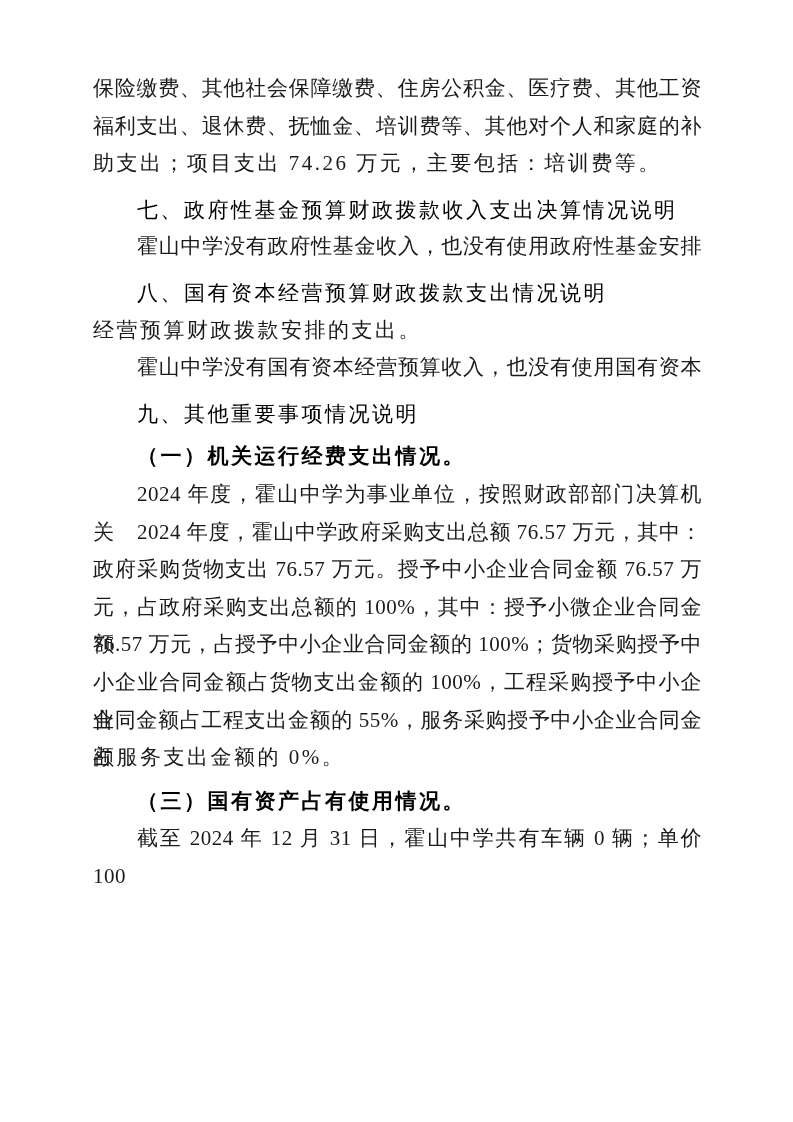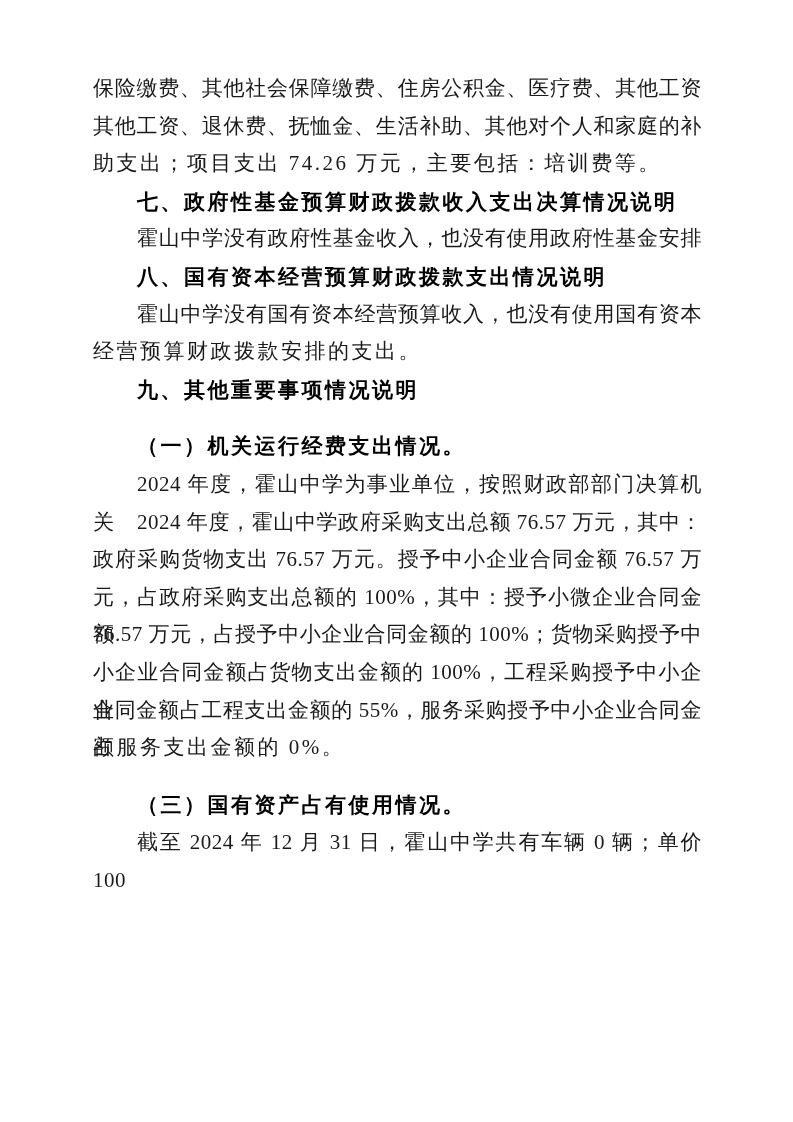--- a/index.html
+++ b/index.html
@@ -33,55 +33,55 @@
   .line.fill {
     letter-spacing: 0.5px;
     text-align: justify;
     text-align-last: justify;
   }
   .line.indent2 {
     text-indent: 44px;
   }
   .line.h1 {
     font-family: "Liberation Sans", sans-serif;
-    font-weight: 700;
-    margin-top: 0;
+    font-weight: 400;
+    margin-top: 8px;
     color: #000000;
   }
   .line.h2 {
     font-family: "Liberation Serif", serif;
     font-weight: 700;
-    margin-top: 20px;
+    margin-top: 6px;
     color: #000000;
   }
   .page-number {
     position: absolute;
     left: 638px;
     top: 990px;
     width: 56px;
     text-align: center;
     font-size: 22px;
     font-family: "Liberation Serif", serif;
     color: #1a1a1a;
     letter-spacing: 0;
   }
 </style>
 </head>
 <body>
 
 <div class="page">
   <div class="textblock" id="textblock">
       <div class="line body fill">保险缴费、其他社会保障缴费、住房公积金、医疗费、其他工资</div>
-      <div class="line body fill">其他工资、退休费、抚恤金、生活补助、其他对个人和家庭的补</div>
+      <div class="line body fill">福利支出、退休费、抚恤金、培训费等、其他对个人和家庭的补</div>
       <div class="line body">助支出；项目支出 74.26 万元，主要包括：培训费等。</div>
       <div class="line h1 indent2">七、政府性基金预算财政拨款收入支出决算情况说明</div>
       <div class="line body fill indent2">霍山中学没有政府性基金收入，也没有使用政府性基金安排</div>
       <div class="line h1 indent2">八、国有资本经营预算财政拨款支出情况说明</div>
+      <div class="line body">经营预算财政拨款安排的支出。</div>
       <div class="line body fill indent2">霍山中学没有国有资本经营预算收入，也没有使用国有资本</div>
-      <div class="line body">经营预算财政拨款安排的支出。</div>
       <div class="line h1 indent2">九、其他重要事项情况说明</div>
       <div class="line h2 indent2">（一）机关运行经费支出情况。</div>
       <div class="line body fill indent2">2024 年度，霍山中学为事业单位，按照财政部部门决算机关</div>
       <div class="line body fill indent2">2024 年度，霍山中学政府采购支出总额 76.57 万元，其中：</div>
       <div class="line body fill">政府采购货物支出 76.57 万元。授予中小企业合同金额 76.57 万</div>
       <div class="line body fill">元，占政府采购支出总额的 100%，其中：授予小微企业合同金额</div>
       <div class="line body fill">76.57 万元，占授予中小企业合同金额的 100%；货物采购授予中</div>
       <div class="line body fill">小企业合同金额占货物支出金额的 100%，工程采购授予中小企业</div>
       <div class="line body fill">合同金额占工程支出金额的 55%，服务采购授予中小企业合同金额</div>
       <div class="line body">占服务支出金额的 0%。</div>

